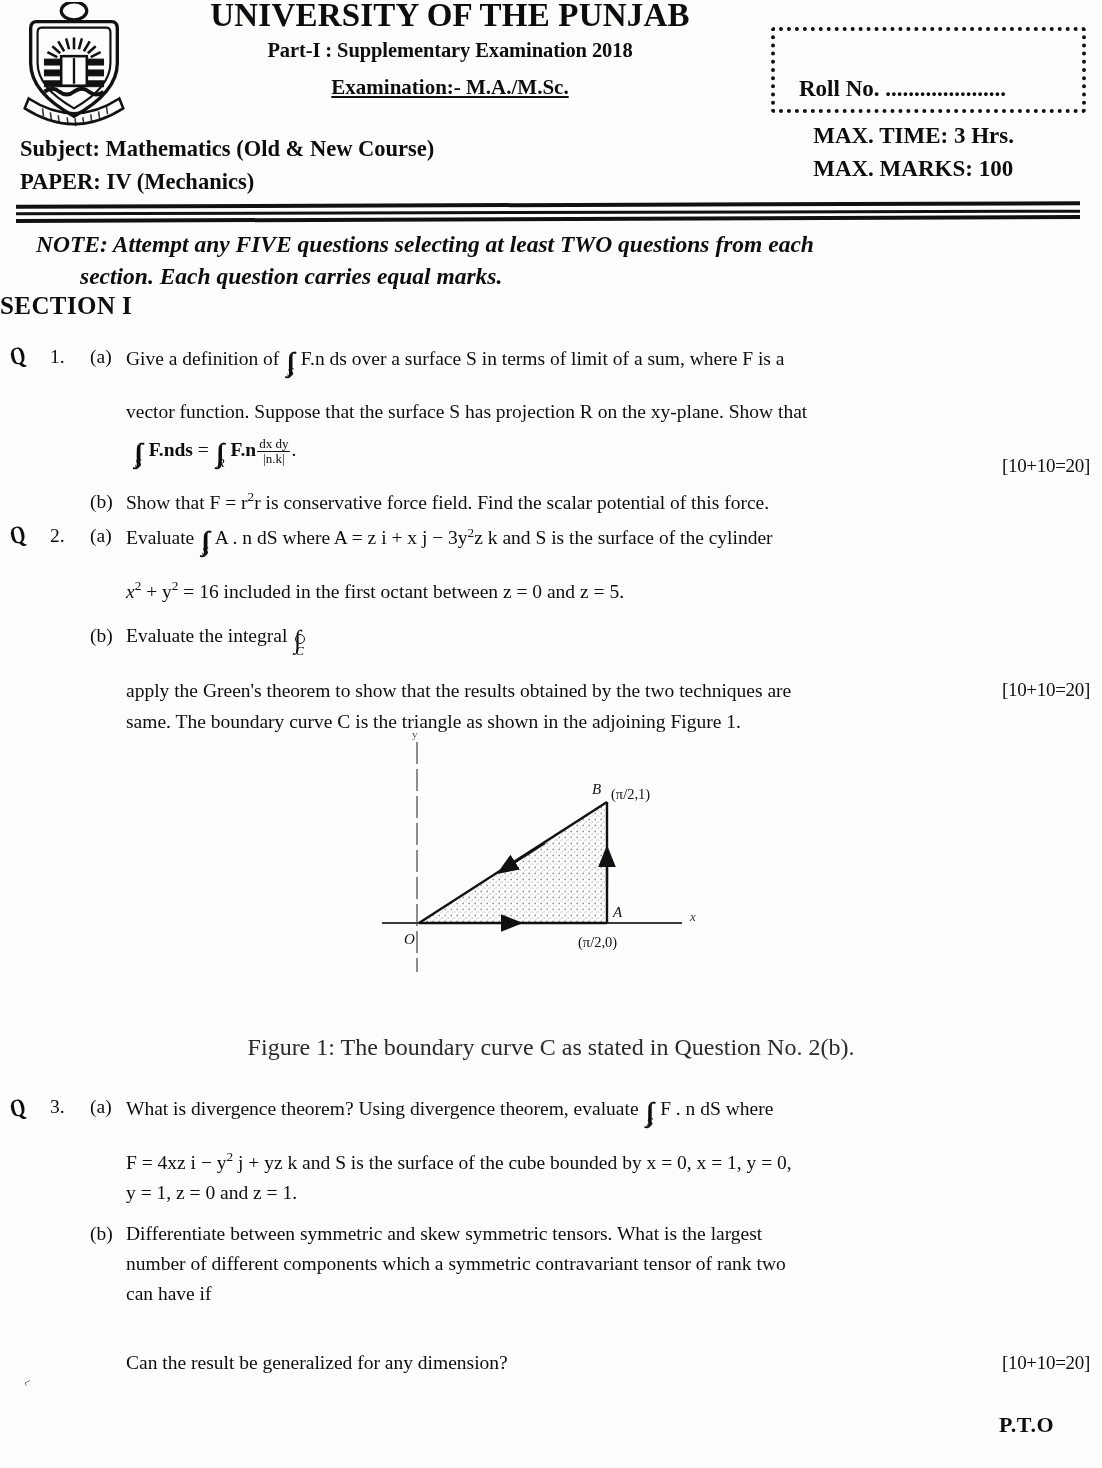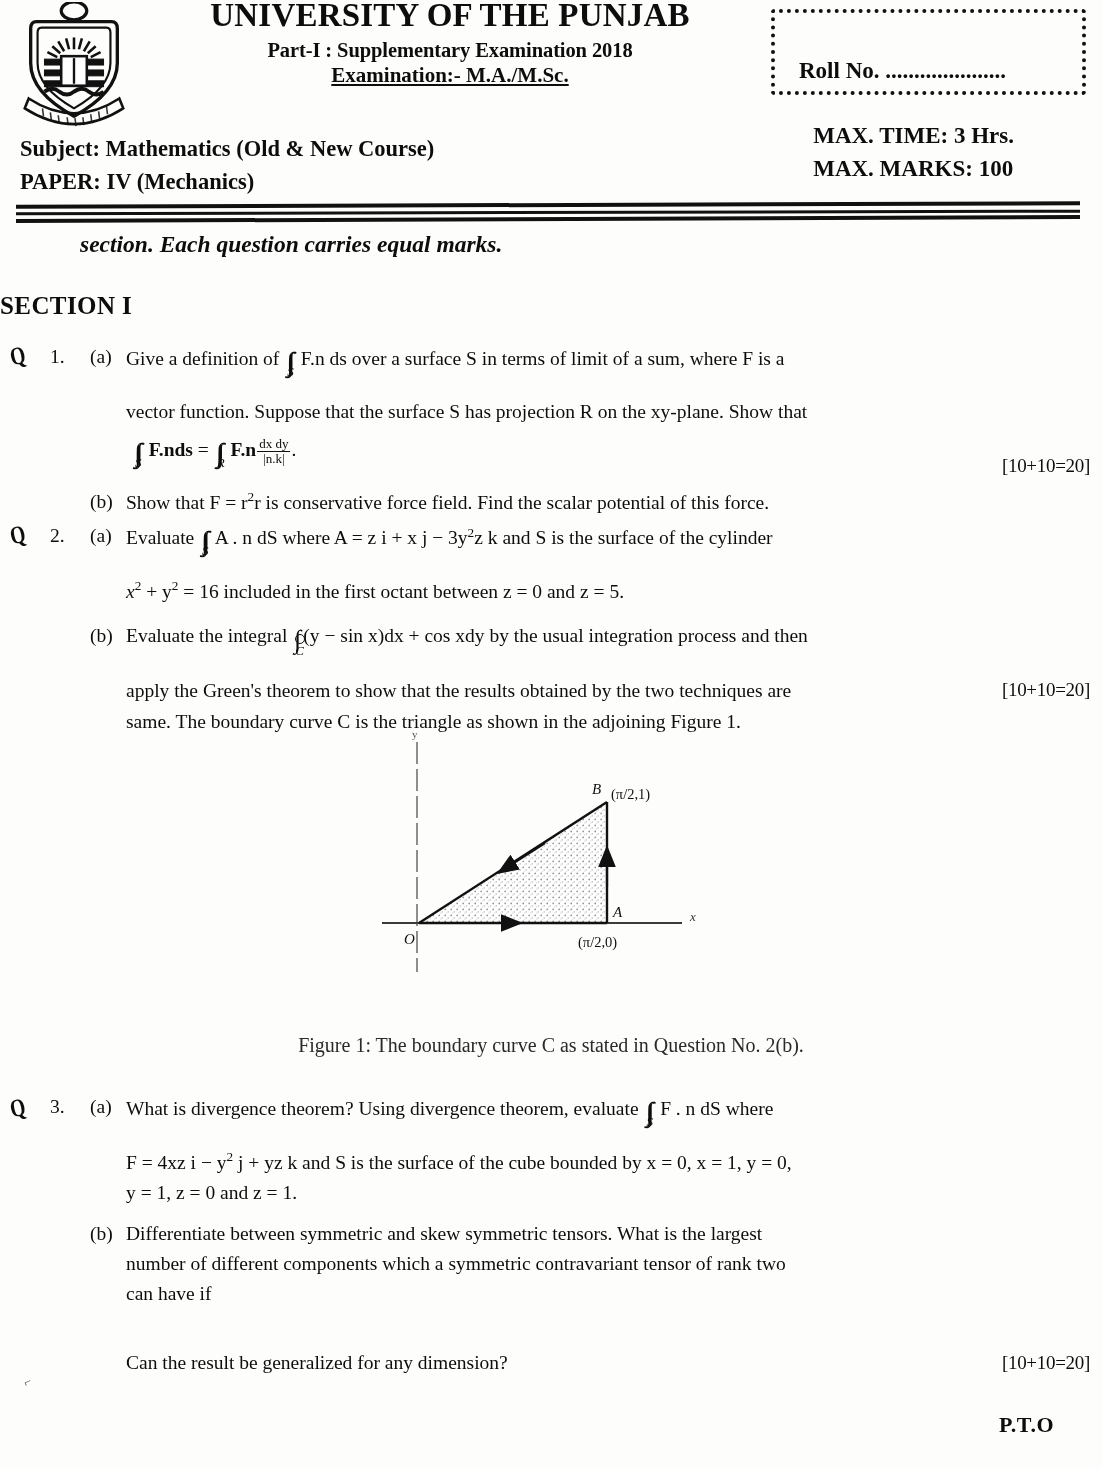--- a/index.html
+++ b/index.html
@@ -25,26 +25,26 @@
     font-weight:700; font-size:33px; letter-spacing:.2px;
     line-height:1.05; margin-top:-2px;
     white-space:nowrap;
   }
   .exam-line1 {
     font-family:"Liberation Serif", serif;
     font-weight:700; font-size:20.5px; margin-top:6px; letter-spacing:-.1px;
   }
   .exam-line2 {
     font-family:"Liberation Serif", serif;
-    font-weight:700; font-size:21px; margin-top:1px;
+    font-weight:700; font-size:21px; margin-top:13px;
     text-decoration: underline; text-underline-offset:2px;
   }
 
   .rollbox {
-    position:absolute; right:16px; top:9px;
+    position:absolute; right:16px; top:27px;
     width:315px; height:86px;
     border: 4px dotted #111;
     border-radius: 4px;
   }
   .rollno {
     position:absolute; left:24px; bottom:7px;
     font-family:"Liberation Serif", serif;
     font-weight:700; font-size:23px; white-space:nowrap;
   }
 
@@ -120,21 +120,21 @@
   .frac { display:inline-block; vertical-align:-7px; text-align:center; font-size:13px; line-height:1.05; margin:0 1px;}
   .frac .num { display:block; border-bottom:1.2px solid #111; padding:0 2px;}
   .frac .den { display:block; padding:0 2px;}
 
   .dispmath { margin-top:2px; font-size:19.5px; }
 
   
   .figure-wrap { position:absolute; left:0; top:722px; width:1102px; }
   .figcaption {
     position:absolute; left:0; top:1034px; width:1102px;
-    text-align:center; font-size:20px; color:#2a2a2a;
+    text-align:center; font-size:24px; color:#2a2a2a;
   }
 
   .pto {
     position:absolute; right:48px; top:1412px;
     font-size:22px; font-weight:600; letter-spacing:.5px;
   }
   .stray { position:absolute; left:24px; top:1374px; font-size:13px; color:#444; transform:rotate(-25deg); }
 </style>
 </head>
 <body>
@@ -208,20 +208,21 @@
     </div>
   </div>
 
   <div class="rules">
     <div class="rule r1"></div>
       <div class="rule r2"></div>
       <div class="rule r3"></div>
   </div>
 
   <div class="note">
+    <span class="lead">NOTE: Attempt any FIVE questions selecting at least TWO questions from each</span>
     <span class="l2">section. Each question carries equal marks.</span>
   </div>
 
   <div class="section-head">SECTION I</div>
 
   <div class="qmark" style="top:342px;">Q</div>
 
   <div class="qblock" style="left:50px; top:343px; width:1020px;">
     <div class="qnum">1.</div>
 
@@ -287,21 +288,21 @@
       </div>
     </div>
 
     <div style="position:relative; padding-left:76px; margin-top:16px;">
       <div class="qlabel" style="left:40px; top:0;">(b)</div>
       <div class="qtext">
         <span>Evaluate the integral</span>
         <span class="oint">
           <span class="sym">∫<span class="ring"></span></span>
           <span class="lim">C</span>
-        </span><span>(y − sin x)dx + cos xdy by the usual integration process and then</span>
+        </span>
       </div>
       <div class="qtext" style="margin-top:19px;">apply the Green's theorem to show that the results obtained by the two techniques are</div>
       <div class="qtext" style="margin-top:3px;">same. The boundary curve C is the triangle as shown in the adjoining Figure 1.</div>
     </div>
   </div>
 
   <div class="marksline" style="top:679px;">[10+10=20]</div>
 
   <div class="figure-wrap">
     <svg width="1102" height="300" viewBox="0 0 1102 300">

